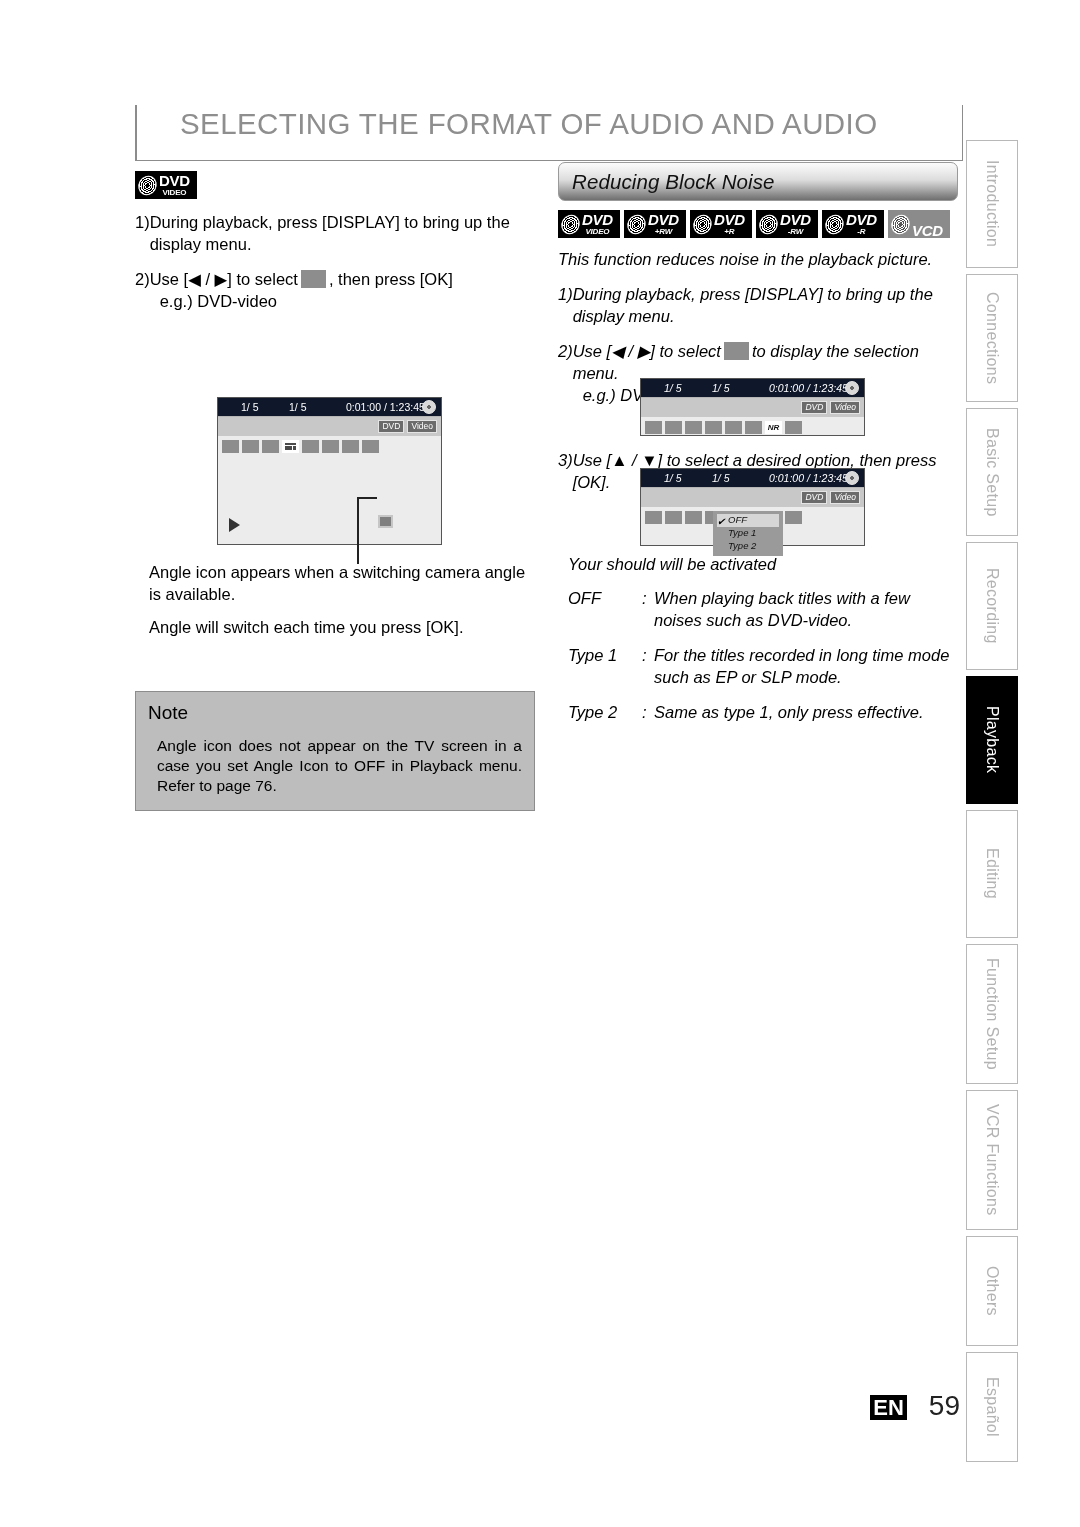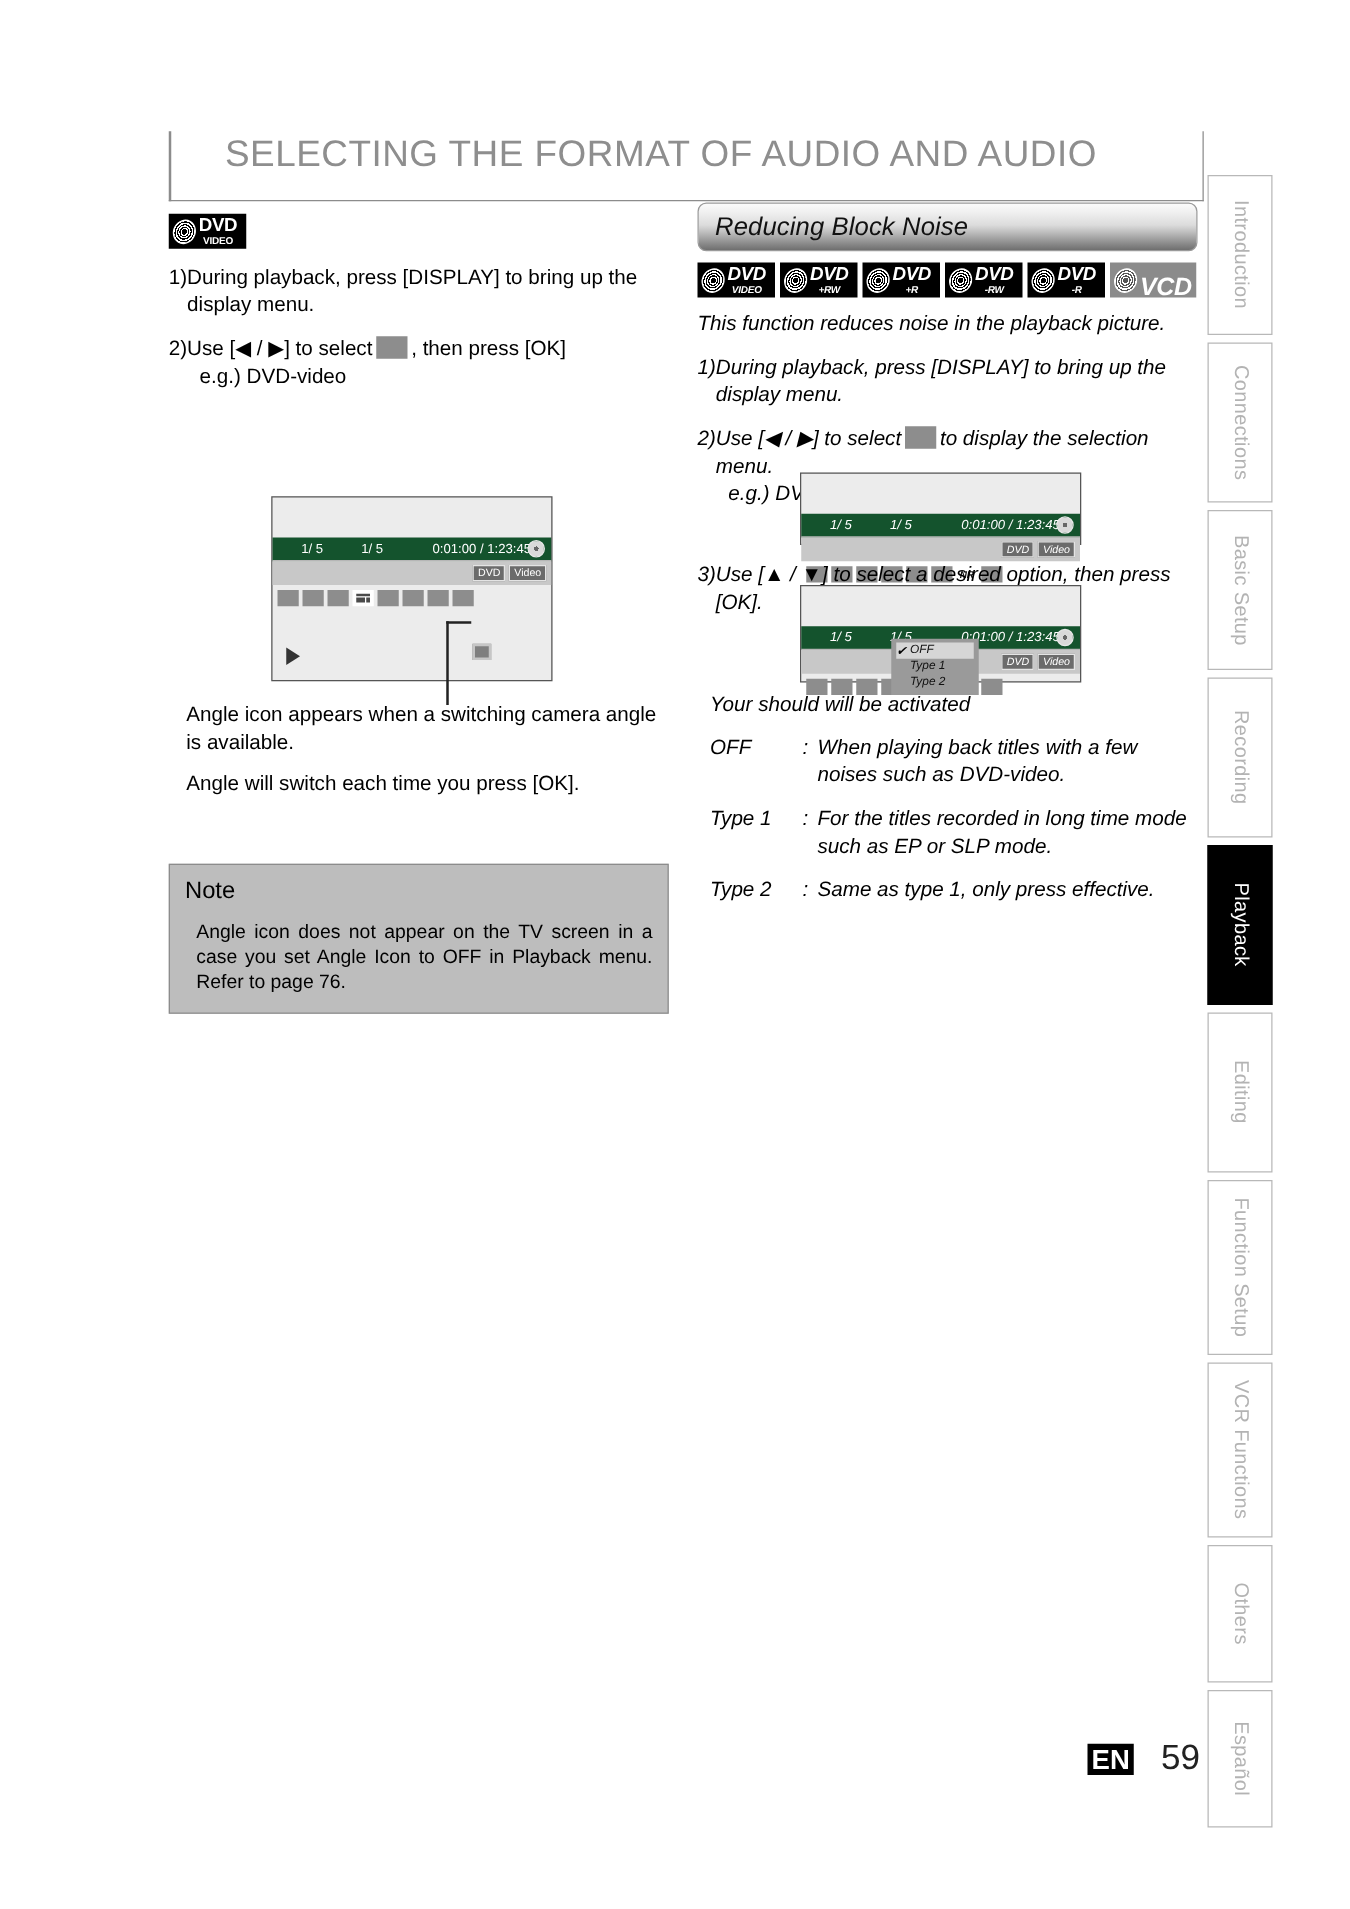--- a/index.html
+++ b/index.html
@@ -118,21 +118,21 @@
     font-size: 15px;
     font-weight: bold;
     letter-spacing: -0.3px;
   }
   .badge-sub {
     font-size: 8px;
     font-weight: bold;
     letter-spacing: -0.2px;
     margin-top: 1px;
   }
-  .badge.vcd .badge-main { font-size: 20px; margin-top: 12px; }
+  .badge.vcd .badge-main { font-size: 15px; margin-top: 12px; }
 
   
   .para {
     font-size: 16.5px;
     line-height: 1.33;
     margin-top: 11px;
     color: #000;
   }
   .step {
     display: flex;
@@ -154,29 +154,28 @@
   }
 
   
   .tv {
     background: #ececec;
     border: 1.5px solid #555;
     box-sizing: border-box;
     position: relative;
   }
   .tv-osd-top {
-    background: #14532d;
+    background: #0f172a;
     height: 18px;
     display: flex;
     align-items: center;
     font-size: 10.5px;
     color: #fff;
     position: relative;
     border-bottom: 1px solid #b6b6b6;
-    margin-top: 32px;
   }
   .osd-chap { position: absolute; color:#fff; }
   .osd-disc {
     position: absolute;
     right: 5px; top: 2px;
     width: 14px; height: 14px;
     border-radius: 50%;
     background: radial-gradient(circle, #666 0 22%, #d9d9d9 22% 100%);
     border: 1px solid #e8e8e8;
     box-sizing: border-box;

